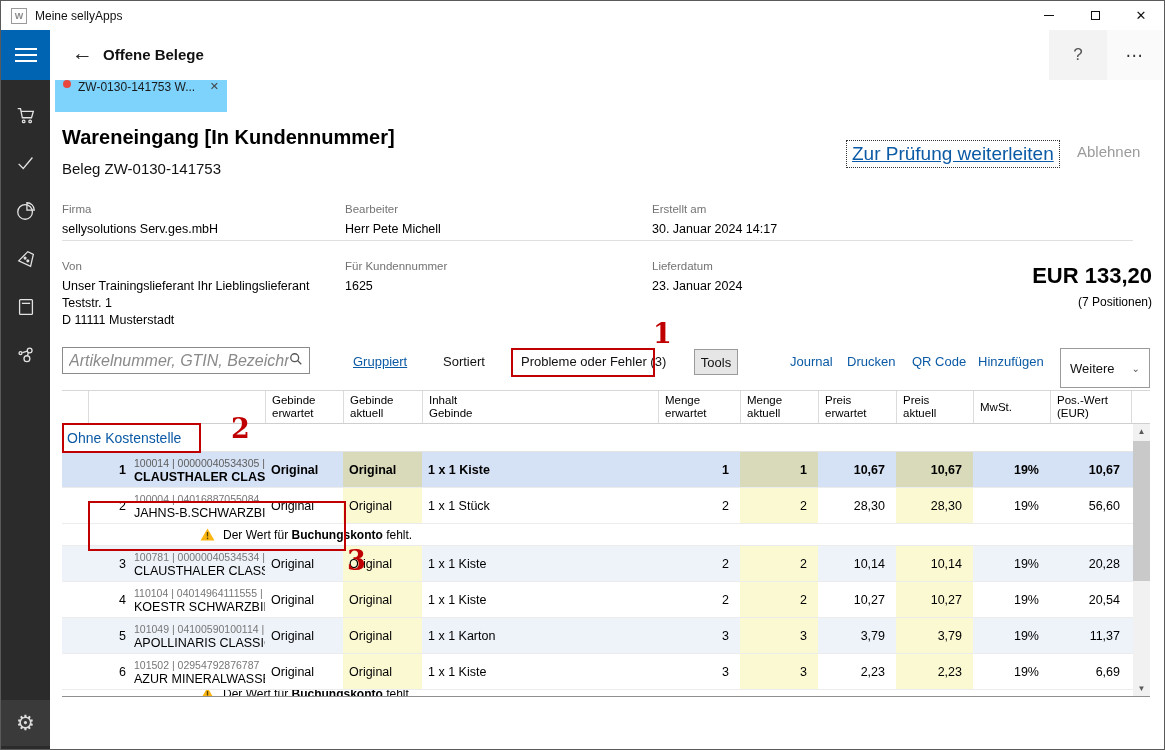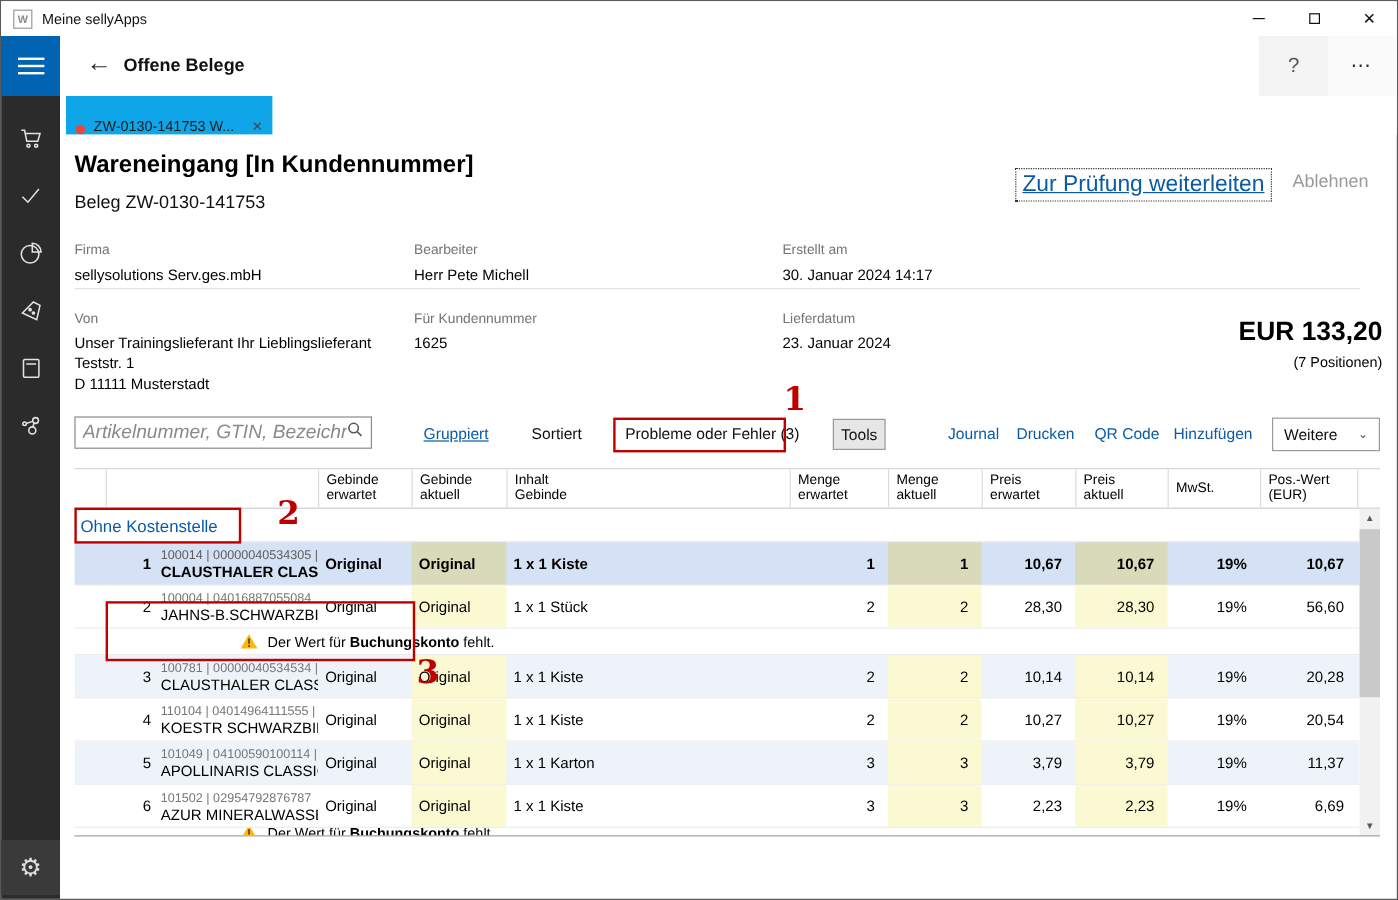--- a/index.html
+++ b/index.html
@@ -30,21 +30,21 @@
   .app-header { position:absolute; left:50px; top:30px; right:1px; height:50px; background:#fff; }
   .back-arrow { position:absolute; left:22px; top:11px; font-size:21px; color:#2b2b2b; }
   .page-title { position:absolute; left:53px; top:16px; font-size:15px; font-weight:bold; color:#111; }
   .user-name { position:absolute; left:0; right:0; top:17px; text-align:center; font-size:14px; color:#0b5aa5; }
   .hdr-btn { position:absolute; top:0; height:50px; display:flex; align-items:center; justify-content:center; }
   .help-btn { right:57px; width:58px; background:#f3f3f3; color:#555; font-size:17px; }
   .more-btn { right:1px; width:56px; background:#fafafa; color:#333; font-size:17px; letter-spacing:2px; }
 
   
   .tabstrip { position:absolute; left:50px; top:80px; right:1px; height:32px; background:#fff; }
-  .tab { position:absolute; left:5px; top:0; height:32px; width:172px; background:#0ea5e9; display:flex; align-items:flex-end; padding:0 8px; gap:7px; }
+  .tab { position:absolute; left:5px; top:0; height:32px; width:172px; background:#7dd3fc; display:flex; align-items:flex-start; padding:0 8px; gap:7px; }
   .tab-dot { width:8px; height:8px; border-radius:50%; background:#e8483e; flex:none; }
   .tab-label { font-size:12px; color:#1a1a1a; white-space:nowrap; overflow:hidden; }
   .tab-close { font-size:11px; color:#444; margin-left:auto; }
 
   
   .doc-title { position:absolute; left:62px; top:126px; font-size:20px; font-weight:bold; color:#000; }
   .doc-subtitle { position:absolute; left:62px; top:160px; font-size:15px; color:#111; }
   .action-forward { position:absolute; left:846px; top:140px; font-size:19px; color:#0b5aa5; text-decoration:underline; border:1px dotted #333; padding:2px 5px; }
   .action-reject { position:absolute; left:1077px; top:143px; font-size:15px; color:#9b9b9b; }
 
@@ -63,21 +63,21 @@
   .search-input { flex:1; border:none; outline:none; font-style:italic; font-size:16px; color:#444; font-family:inherit; }
   .search-input::placeholder { color:#8a8a8a; font-style:italic; }
   .search-ico svg { stroke:#555; fill:none; stroke-width:1.5; }
   .tb-link { position:absolute; top:354px; font-size:13px; }
   .blue-link { color:#0b5aa5; }
   .lk-gruppiert { left:353px; text-decoration:underline; }
   .lk-sortiert { left:443px; color:#111; }
   .lk-probleme { left:521px; color:#111; }
   .tools-btn { position:absolute; left:694px; top:349px; width:44px; height:26px; background:#e6e6e6; border:1px solid #9a9a9a; font-size:13px; color:#111; display:flex; align-items:center; justify-content:center; }
   .lk-journal { left:790px; } .lk-drucken { left:847px; } .lk-qrcode { left:912px; } .lk-hinzufuegen { left:978px; }
-  .weitere-btn { position:absolute; left:1060px; top:348px; width:90px; height:28px; background:#fff; border:1px solid #9a9a9a; font-size:13px; color:#111; display:flex; align-items:center; justify-content:space-between; padding:0 9px; }
+  .weitere-btn { position:absolute; left:1060px; top:348px; width:90px; height:40px; background:#fff; border:1px solid #9a9a9a; font-size:13px; color:#111; display:flex; align-items:center; justify-content:space-between; padding:0 9px; }
   .chev { font-size:10px; color:#555; }
 
   
   .table { position:absolute; left:62px; top:390px; width:1088px; height:307px; border-bottom:1px solid #8f8f8f; overflow:hidden; }
   .thead { display:flex; width:1088px; height:34px; border-top:1px solid #d6d6d6; border-bottom:1px solid #cfcfcf; }
   .th { font-size:11.5px; color:#000; padding:3px 6px; display:flex; align-items:center; white-space:pre-line; line-height:13px; border-left:1px solid #dcdcdc; }
   .th:first-child { border-left:none; }
   .w-chk{width:26px;} .w-art{width:177px;} .w-ge{width:78px;} .w-ga{width:79px;} .w-in{width:236px;}
   .w-me{width:82px;} .w-ma{width:78px;} .w-pe{width:78px;} .w-pa{width:77px;} .w-mw{width:77px;} .w-pw{width:81px;} .w-sb{width:17px; border-left:1px solid #dcdcdc;}
   .group-row { width:1071px; height:28px; display:flex; align-items:center; padding-left:5px; font-size:14px; color:#0b5aa5; border-bottom:1px solid #e4e4e4; }

